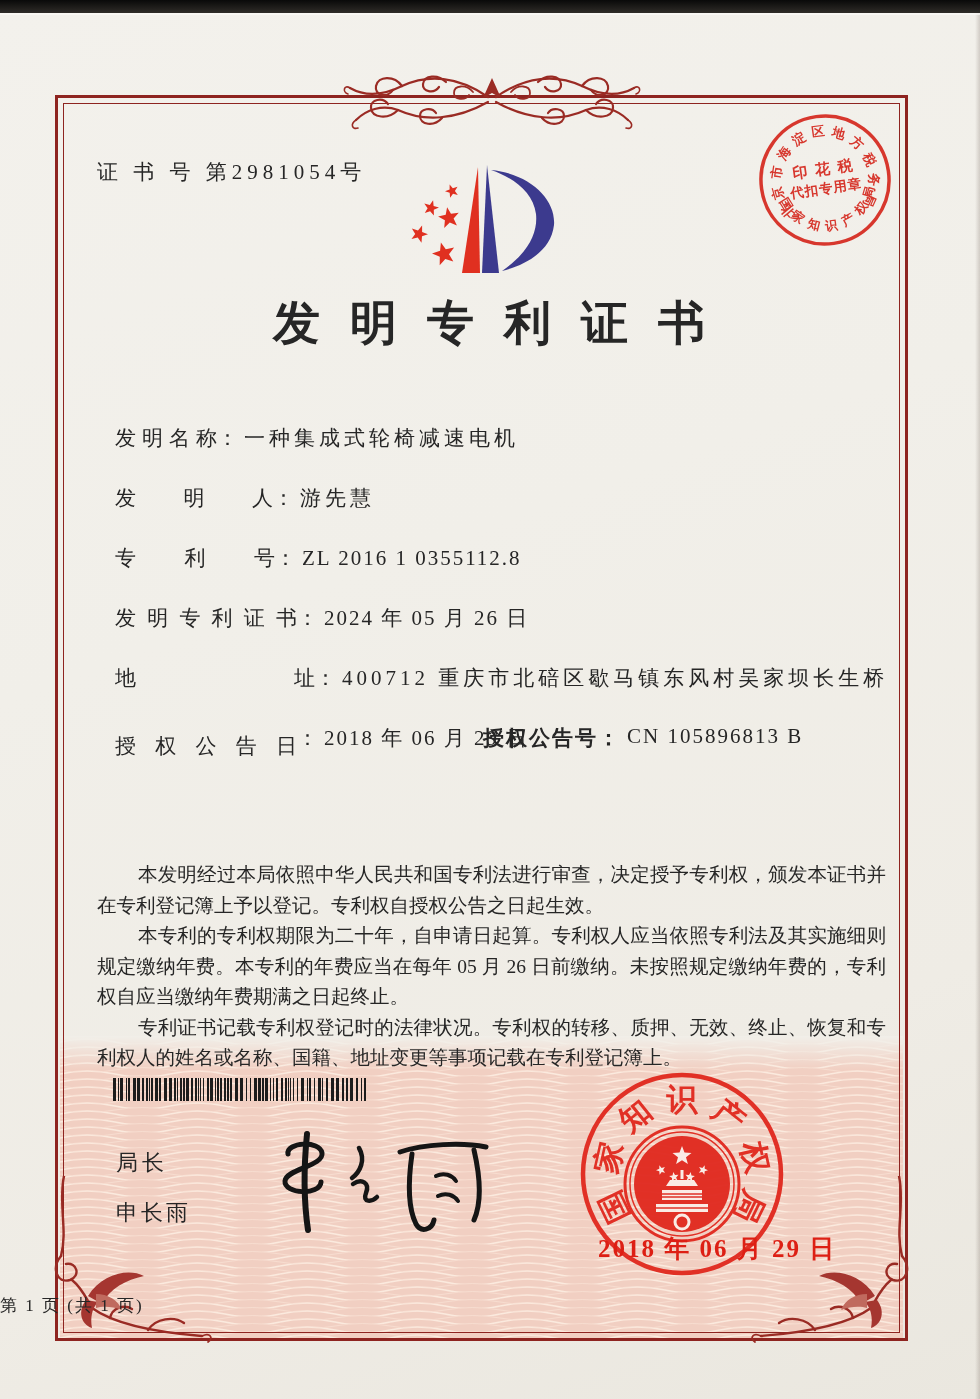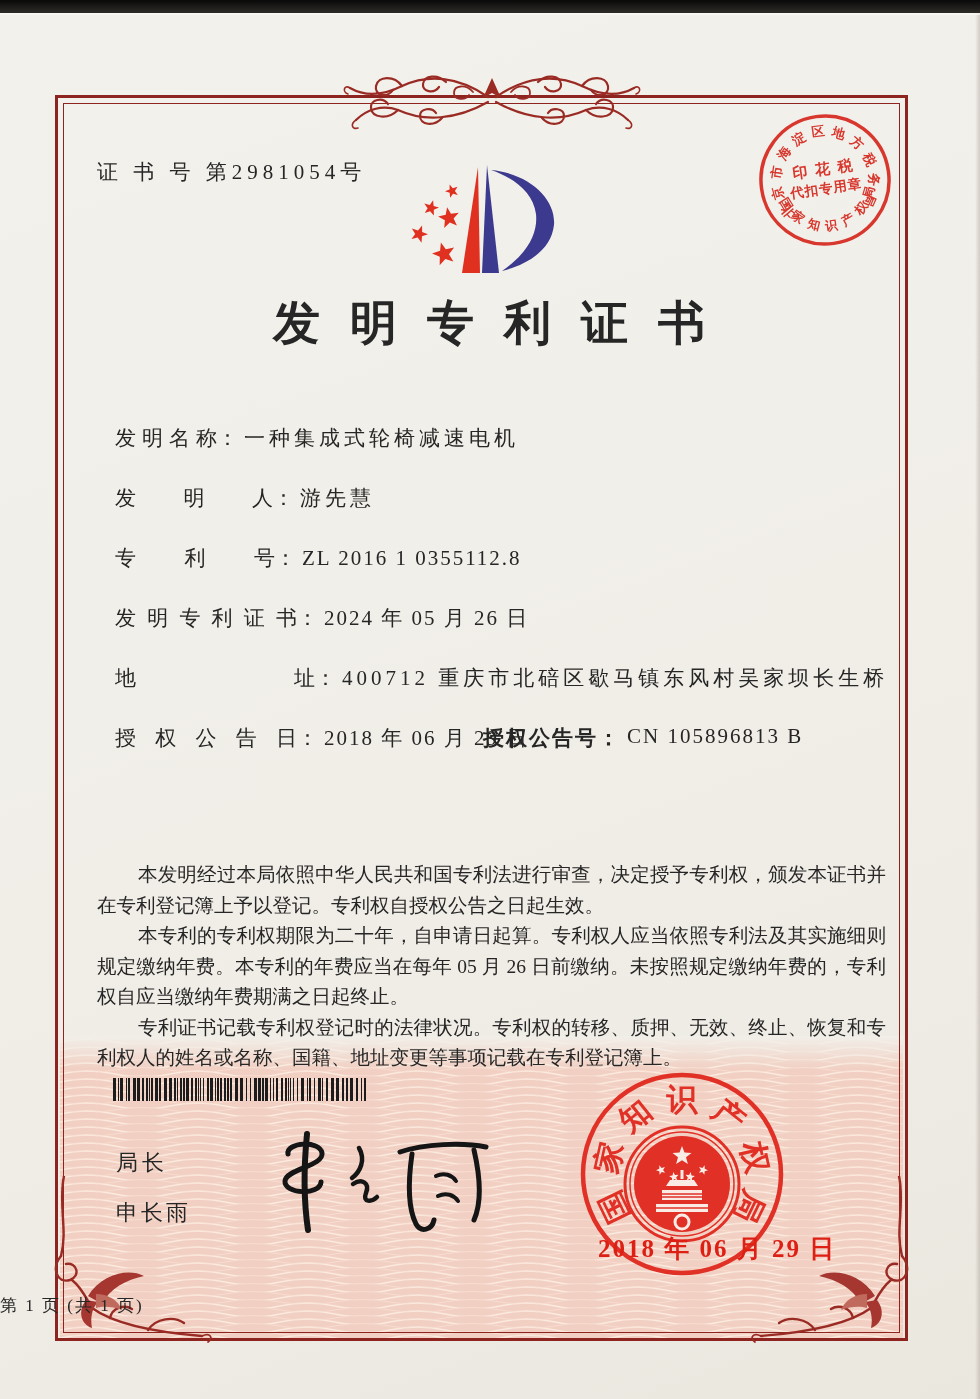--- a/index.html
+++ b/index.html
@@ -32,21 +32,21 @@
 
   .stamp{position:absolute;left:742px;top:98px;z-index:6;opacity:.92;}
 
   .title{position:absolute;left:0;top:292px;width:100%;text-align:center;
     font-size:47px;font-weight:700;letter-spacing:30px;margin-left:14px;z-index:4;}
 
   .fields{position:absolute;left:115px;right:90px;top:424px;z-index:4;font-size:21px;}
   .frow{position:relative;height:60px;}
   .flabel{display:inline-block;text-align:justify;text-align-last:justify;vertical-align:top;}
   .r1 .flabel{width:102px;} .r2 .flabel{width:158px;} .r3 .flabel{width:160px;}
-  .r4 .flabel{width:182px;} .r5 .flabel{width:140px;} .r6 .flabel{width:200px;} .r7 .flabel{width:182px;}
+  .r4 .flabel{width:182px;} .r5 .flabel{width:140px;} .r6 .flabel{width:200px;} .r7 .flabel{width:182px;margin-top:8px;}
   .fcolon{padding-right:6px;}
   .fvalue{letter-spacing:4px;}
   .fvalue.num{letter-spacing:2px;}
   .flabel2{position:absolute;left:368px;letter-spacing:2px;font-weight:bold;}
   .fvalue2{position:absolute;left:512px;letter-spacing:2px;}
 
   .paras{position:absolute;left:97px;right:94px;top:836px;z-index:4;margin-top:24px;}
   .paras p{margin:0;font-size:19.5px;line-height:30.5px;text-align:justify;text-indent:2.1em;}
 
   .barcode{position:absolute;left:113px;top:1078px;z-index:4;}

